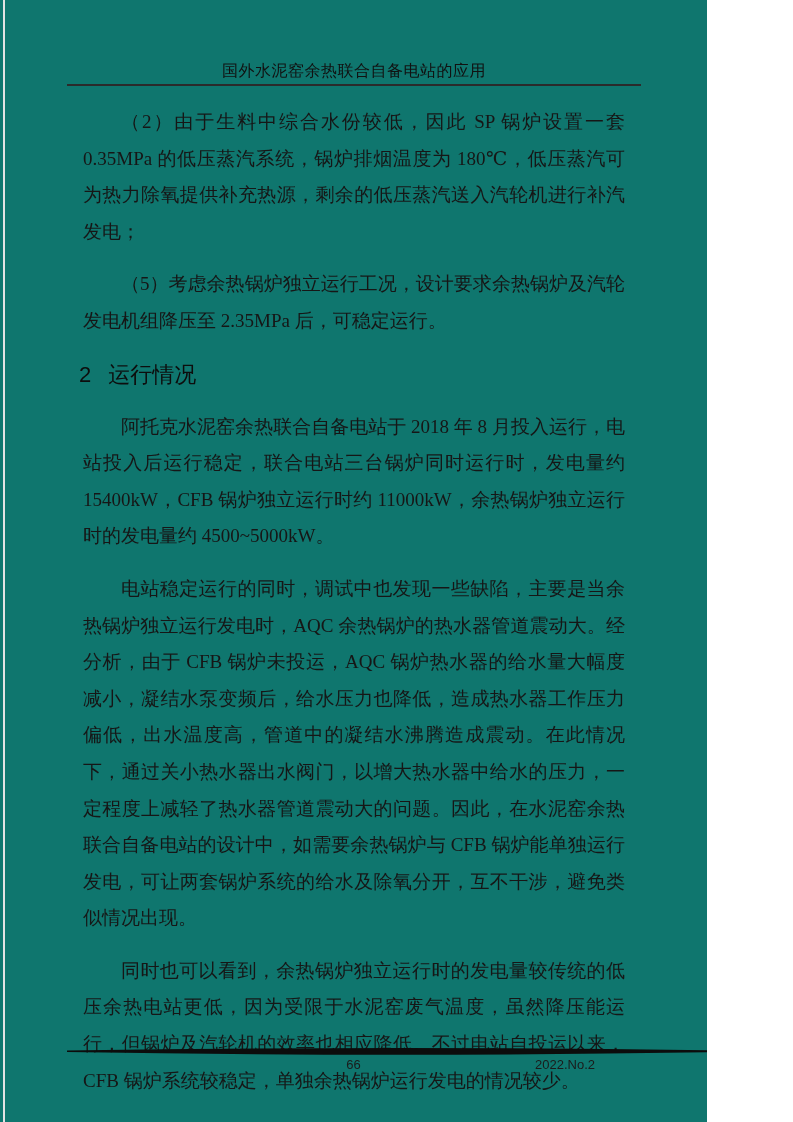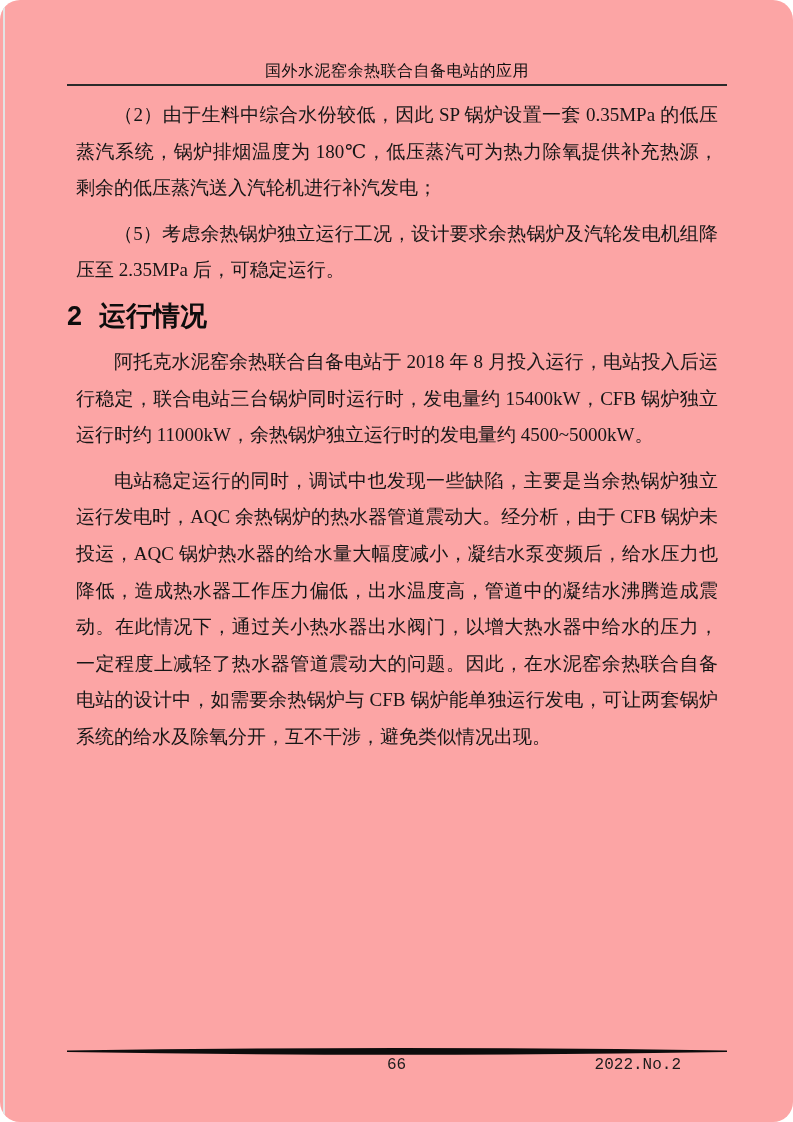--- a/index.html
+++ b/index.html
@@ -1,24 +1,23 @@
 <!DOCTYPE html>
 <html><head>
 <meta charset="utf-8">
 <style>
   html, body { margin: 0; padding: 0; background: #ffffff; }
   .page {
     position: relative;
-    width: 793px;
+    width: 707px;
     height: 1122px;
-    background: #fca5a5;
+    background: #0f766e;
     overflow: hidden;
     font-family: "Liberation Serif", "DejaVu Serif", serif;
     color: #161616;
-    border-radius: 20px;
   }
   .scan-edge {
     position: absolute;
     left: 3px; top: 0; bottom: 0;
     width: 2px;
     background: #e3e3e3;
   }
   .header {
     position: absolute;
     top: 0; left: 67px; right: 66px;
@@ -35,44 +34,44 @@
   }
   .content {
     position: absolute;
     top: 88px; left: 67px; right: 66px;
     font-size: 19px;
     line-height: 36.6px;
     text-align: justify;
     text-justify: inter-ideograph;
   }
   .content p {
-    margin: 9px;
+    margin: 16px;
     text-indent: 2em;
   }
   .section-heading {
-    margin: 2px 0 0 0;
+    margin: 2px 0 0 12px;
     font-family: "Liberation Sans", "DejaVu Sans", sans-serif;
-    font-weight: bold;
-    font-size: 27px;
+    font-weight: normal;
+    font-size: 22px;
     line-height: 37px;
     color: #0d0d0d;
     white-space: nowrap;
   }
   .section-heading .sec-num { margin-right: 17px; }
   .footer-bar {
     position: absolute;
     left: 67px; top: 1047px;
     width: 660px; height: 10px;
   }
   .footer-row {
     position: absolute;
     left: 0; right: 0; top: 1056px;
     height: 20px;
-    font-family: Liberation Mono, monospace;
-    font-size: 16px;
+    font-family: Liberation Sans, sans-serif;
+    font-size: 13px;
     line-height: 18px;
     color: #1b1b1b;
   }
   .page-number {
     position: absolute;
     left: 0; right: 0;
     text-align: center;
   }
   .issue-label {
     position: absolute;
@@ -94,20 +93,21 @@
   <div class="content">
     <p>（2）由于生料中综合水份较低，因此 SP 锅炉设置一套 0.35MPa 的低压蒸汽系统，锅炉排烟温度为 180℃，低压蒸汽可为热力除氧提供补充热源，剩余的低压蒸汽送入汽轮机进行补汽发电；</p>
     <p>（5）考虑余热锅炉独立运行工况，设计要求余热锅炉及汽轮发电机组降压至 2.35MPa 后，可稳定运行。</p>
 
     <h2 class="section-heading">
       <span class="sec-num">2</span><span>运行情况</span>
     </h2>
 
     <p>阿托克水泥窑余热联合自备电站于 2018 年 8 月投入运行，电站投入后运行稳定，联合电站三台锅炉同时运行时，发电量约 15400kW，CFB 锅炉独立运行时约 11000kW，余热锅炉独立运行时的发电量约 4500~5000kW。</p>
     <p>电站稳定运行的同时，调试中也发现一些缺陷，主要是当余热锅炉独立运行发电时，AQC 余热锅炉的热水器管道震动大。经分析，由于 CFB 锅炉未投运，AQC 锅炉热水器的给水量大幅度减小，凝结水泵变频后，给水压力也降低，造成热水器工作压力偏低，出水温度高，管道中的凝结水沸腾造成震动。在此情况下，通过关小热水器出水阀门，以增大热水器中给水的压力，一定程度上减轻了热水器管道震动大的问题。因此，在水泥窑余热联合自备电站的设计中，如需要余热锅炉与 CFB 锅炉能单独运行发电，可让两套锅炉系统的给水及除氧分开，互不干涉，避免类似情况出现。</p>
+    <p>同时也可以看到，余热锅炉独立运行时的发电量较传统的低压余热电站更低，因为受限于水泥窑废气温度，虽然降压能运行，但锅炉及汽轮机的效率也相应降低。不过电站自投运以来，CFB 锅炉系统较稳定，单独余热锅炉运行发电的情况较少。</p>
   </div>
 
   <svg class="footer-bar" viewBox="0 0 660 10" preserveAspectRatio="none" aria-hidden="true">
     <path d="M0,3.5 Q330,-1.5 660,3.5 L660,5 Q330,10.5 0,5 Z" fill="#0c0c0c"></path>
   </svg>
 
   <div class="footer-row">
     <span class="page-number">66</span>
     <span class="issue-label">2022.No.2</span>
   </div>

